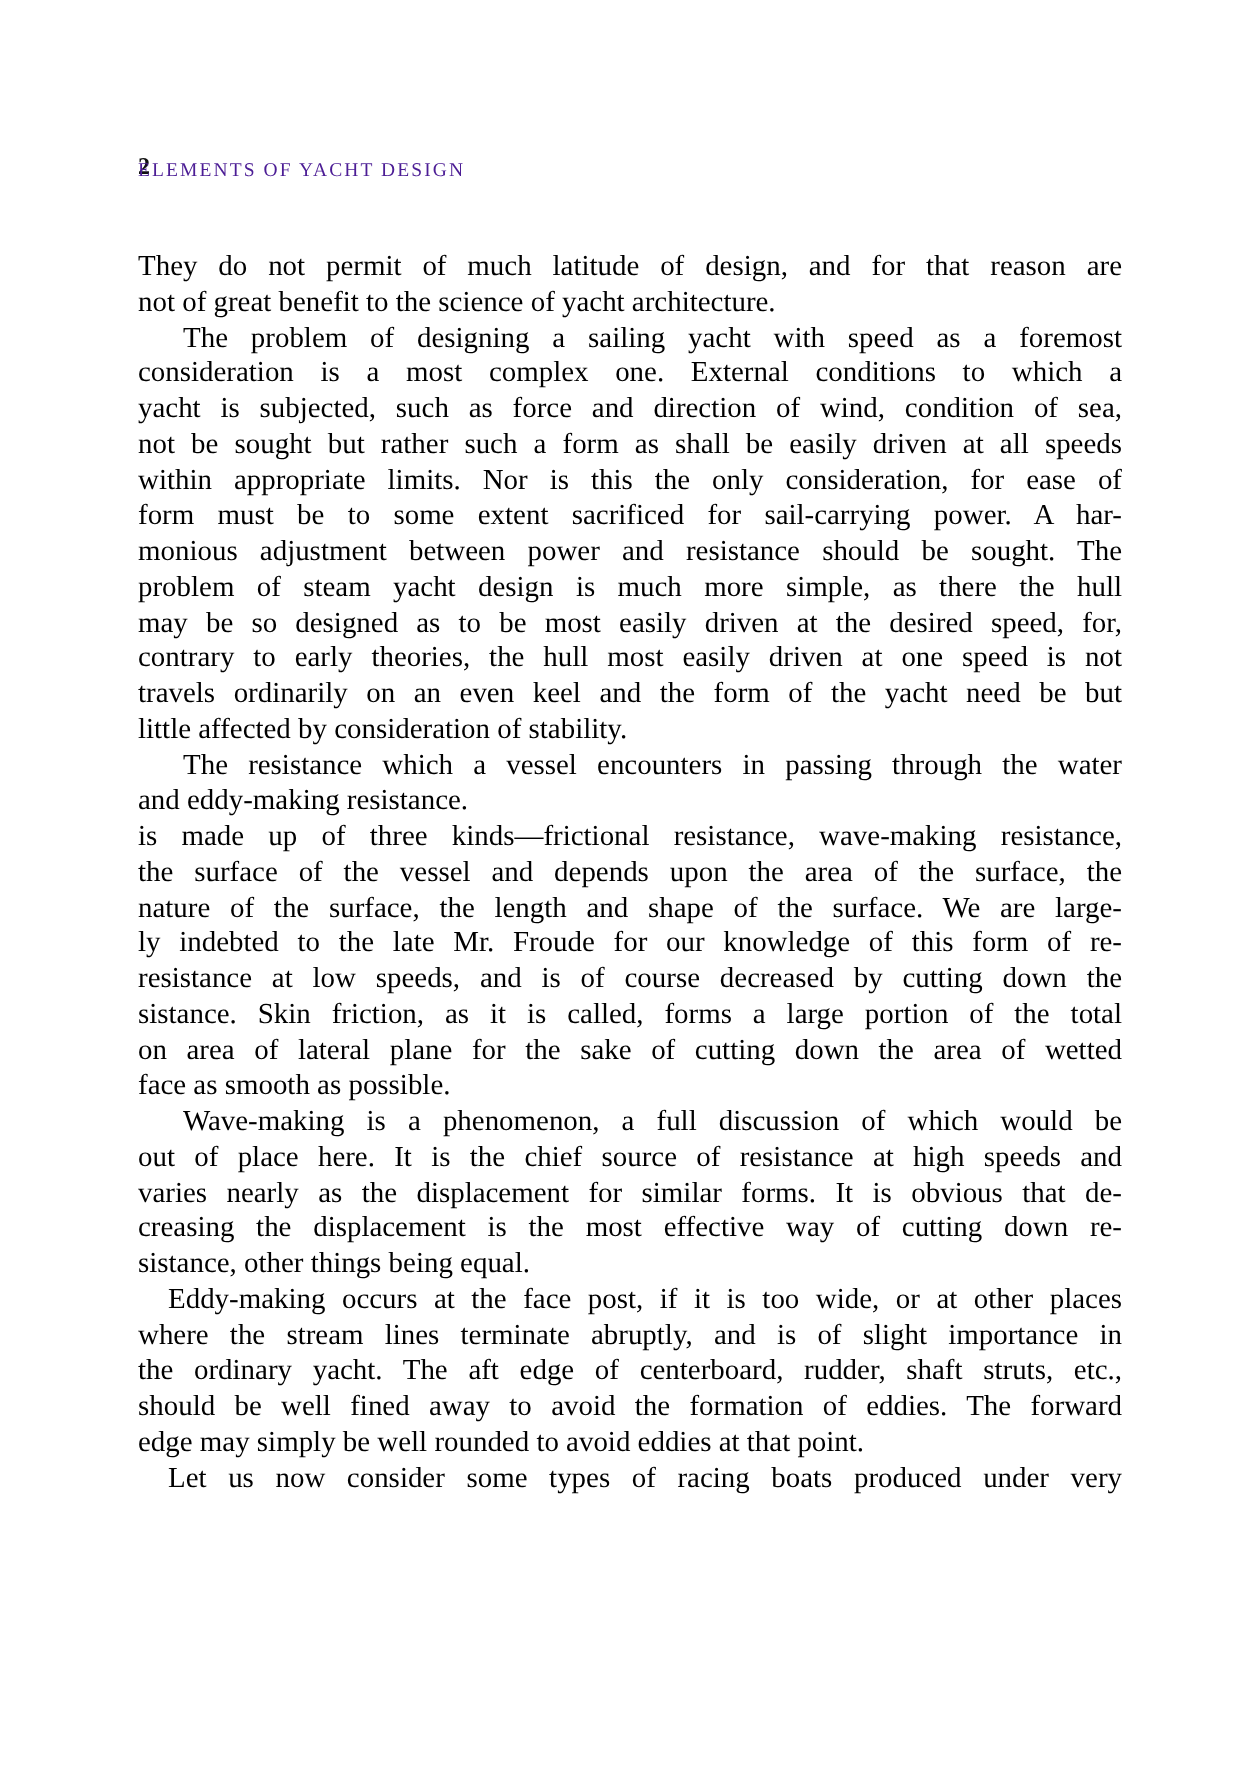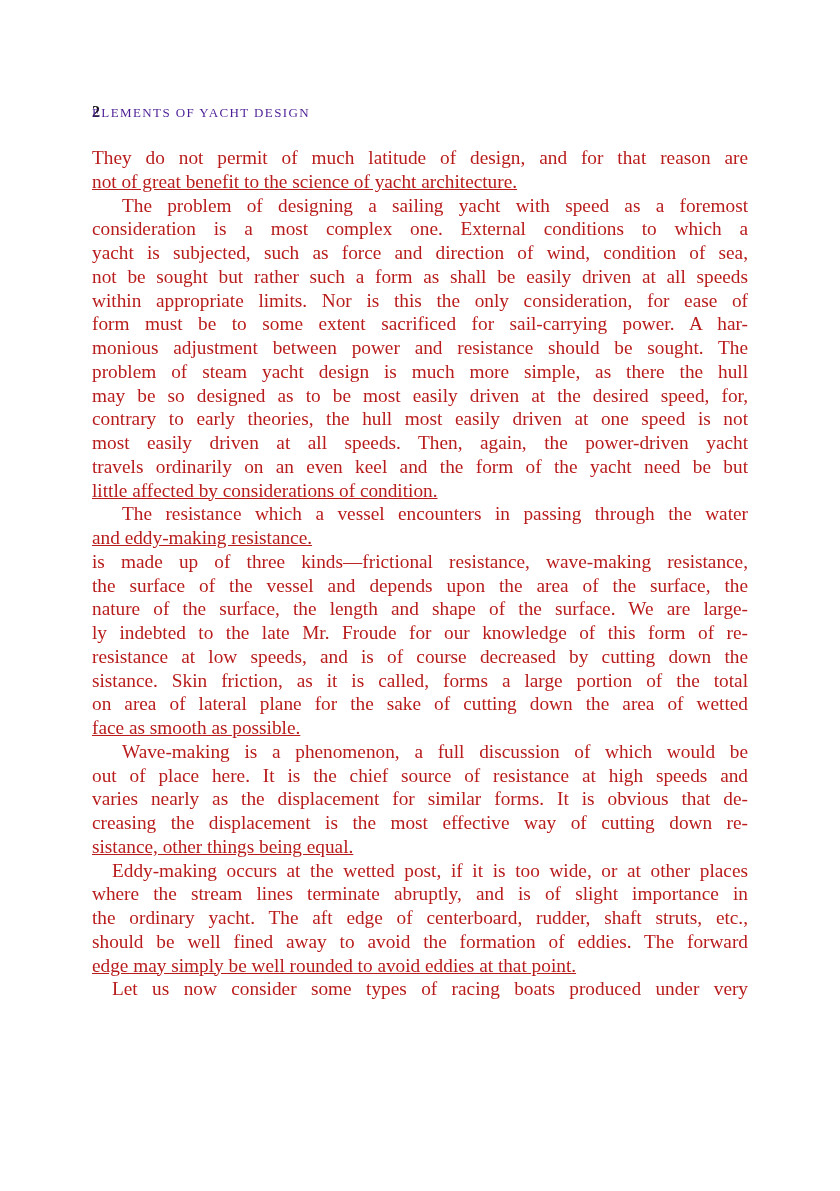--- a/index.html
+++ b/index.html
@@ -13,25 +13,25 @@
       position: absolute; top: 103px; left: 92px; width: 656px; height: 22px;
     }
     .page-number {
       position: absolute; left: 0; top: 0; font-size: 16px; font-weight: bold; color: #111;
     }
     .running-head {
       position: absolute; left: 0; right: 0; top: 2px; text-align: left;
       font-size: 13px; letter-spacing: 1.4px; color: #4c1d95;
     }
     .body-text {
-      position: absolute; top: 146px; left: 92px; width: 656px;
-      font-size: 19.3px; line-height: 23.75px; text-align: justify; color: #b91c1c;
+      position: absolute; top: 166px; left: 92px; width: 656px;
+      font-size: 19.3px; line-height: 23.75px; text-align: justify; color: #000000;
     }
     .line { display: block; height: 23.75px; white-space: nowrap; text-align: justify; text-align-last: justify; }
-    .line.last { text-align-last: left; text-decoration: underline; }
+    .line.last { text-align-last: left; }
     .line.indent { padding-left: 30px; }
     .line.indent-small { padding-left: 20px; }
   </style>
 </head>
 <body>
 
 <div class="page">
   <div class="header">
     <span class="page-number">2</span>
     <div class="running-head">ELEMENTS OF YACHT DESIGN</div>
@@ -42,38 +42,37 @@
       <span class="line indent">The problem of designing a sailing yacht with speed as a foremost</span>
       <span class="line">consideration is a most complex one.  External conditions to which a</span>
       <span class="line">yacht is subjected, such as force and direction of wind, condition of sea,</span>
       <span class="line">not be sought but rather such a form as shall be easily driven at all speeds</span>
       <span class="line">within appropriate limits.  Nor is this the only consideration, for ease of</span>
       <span class="line">form must be to some extent sacrificed for sail-carrying power.  A har-</span>
       <span class="line">monious adjustment between power and resistance should be sought.  The</span>
       <span class="line">problem of steam yacht design is much more simple, as there the hull</span>
       <span class="line">may be so designed as to be most easily driven at the desired speed, for,</span>
       <span class="line">contrary to early theories, the hull most easily driven at one speed is not</span>
-      <span class="line">most easily driven at all speeds.  Then, again, the power-driven yacht</span>
       <span class="line">travels ordinarily on an even keel and the form of the yacht need be but</span>
-      <span class="line last">little affected by considerations of condition.</span>
+      <span class="line last">little affected by consideration of stability.</span>
       <span class="line indent">The resistance which a vessel encounters in passing through the water</span>
       <span class="line last">and eddy-making resistance.</span>
       <span class="line">is made up of three kinds—frictional resistance, wave-making resistance,</span>
       <span class="line">the surface of the vessel and depends upon the area of the surface, the</span>
       <span class="line">nature of the surface, the length and shape of the surface.  We are large-</span>
       <span class="line">ly indebted to the late Mr. Froude for our knowledge of this form of re-</span>
       <span class="line">resistance at low speeds, and is of course decreased by cutting down the</span>
       <span class="line">sistance.  Skin friction, as it is called, forms a large portion of the total</span>
       <span class="line">on area of lateral plane for the sake of cutting down the area of wetted</span>
       <span class="line last">face as smooth as possible.</span>
       <span class="line indent">Wave-making is a phenomenon, a full discussion of which would be</span>
       <span class="line">out of place here.  It is the chief source of resistance at high speeds and</span>
       <span class="line">varies nearly as the displacement for similar forms.  It is obvious that de-</span>
       <span class="line">creasing the displacement is the most effective way of cutting down re-</span>
       <span class="line last">sistance, other things being equal.</span>
-      <span class="line indent-small">Eddy-making occurs at the wetted post, if it is too wide, or at other places</span>
+      <span class="line indent-small">Eddy-making occurs at the face post, if it is too wide, or at other places</span>
       <span class="line">where the stream lines terminate abruptly, and is of slight importance in</span>
       <span class="line">the ordinary yacht.  The aft edge of centerboard, rudder, shaft struts, etc.,</span>
       <span class="line">should be well fined away to avoid the formation of eddies.  The forward</span>
       <span class="line last">edge may simply be well rounded to avoid eddies at that point.</span>
       <span class="line indent-small">Let us now consider some types of racing boats produced under very</span>
     </div>
 </div>
 
 </body></html>

